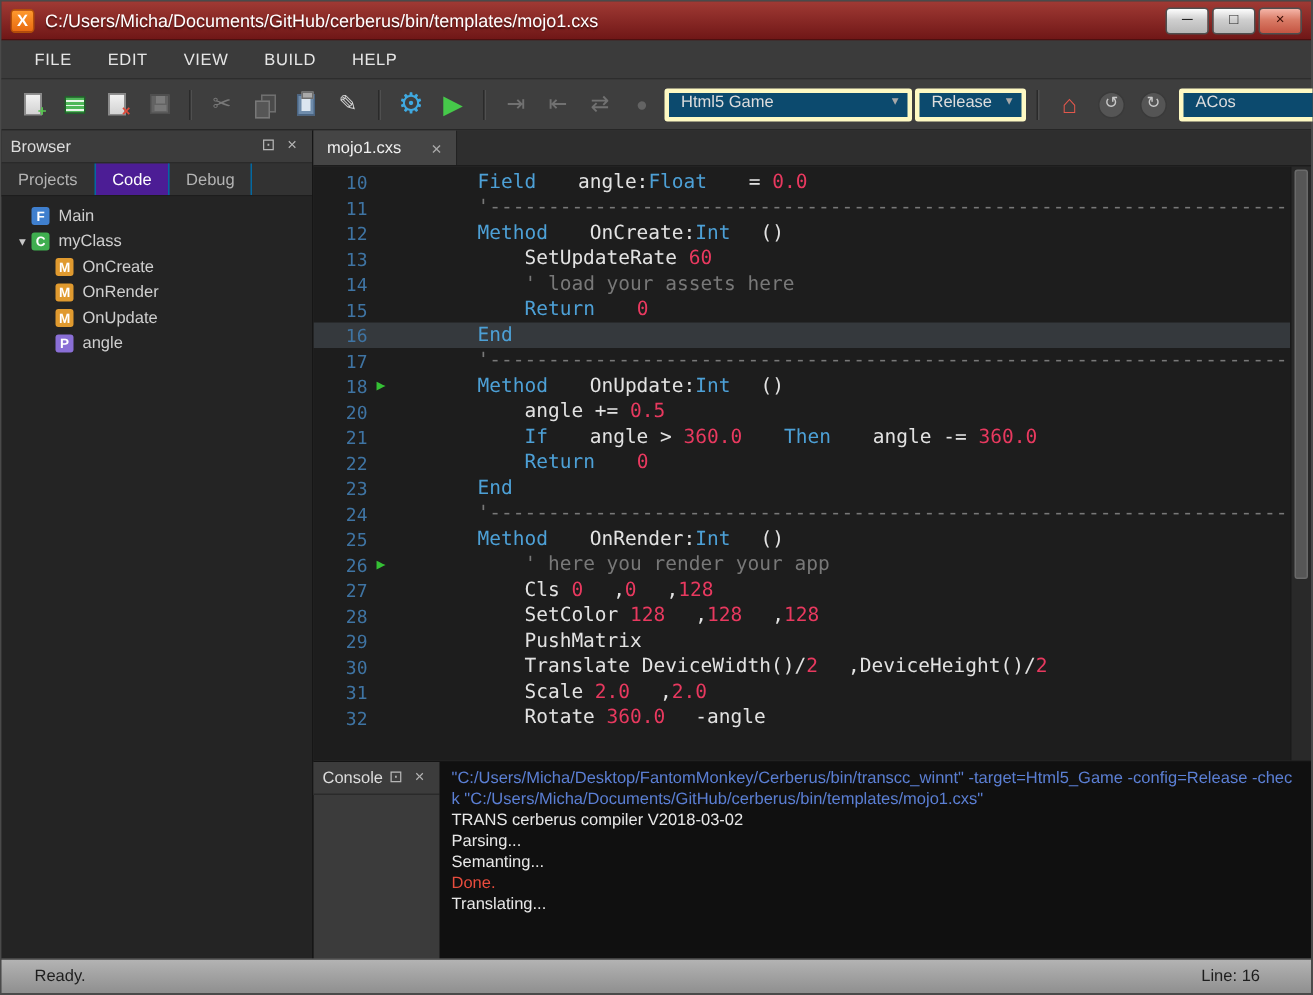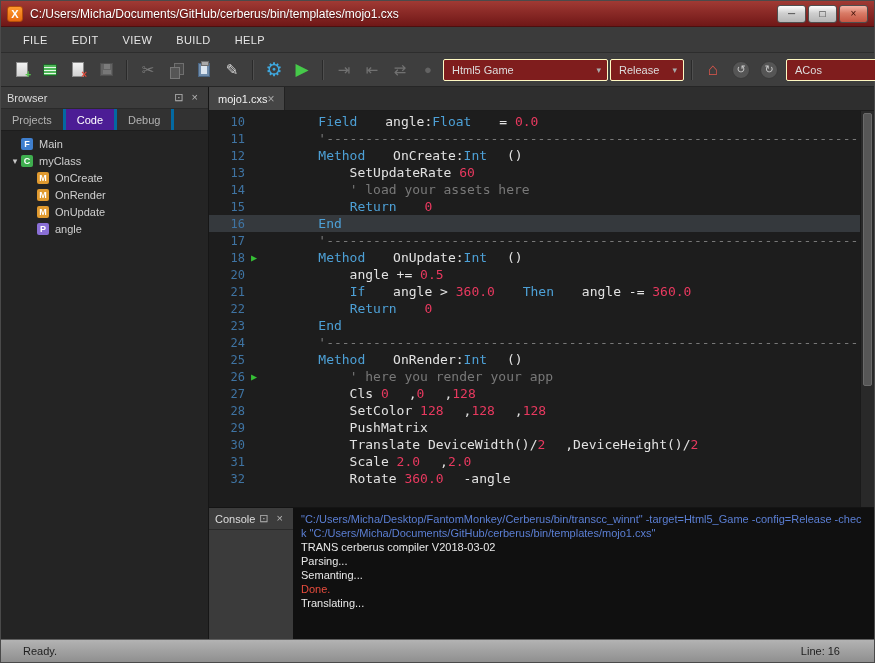--- a/index.html
+++ b/index.html
@@ -56,53 +56,53 @@
     border: 1px solid #cfcfcf; background: #7c7c7c; }
   .icon-paste { width: 12px; height: 14px; background: #6f8cab; border: 1px solid #4a6583; position: relative; }
   .icon-paste::before { content: ""; position: absolute; left: 2px; top: -3px; width: 6px; height: 3px;
     background: #a9a9a9; border: 1px solid #6e6e6e; }
   .icon-paste::after { content: ""; position: absolute; left: 2px; top: 2px; width: 6px; height: 8px; background: #dce6f0; }
   .icon-house { color: #e2574c; font-size: 17px; line-height: 1; }
   .icon-circle-arrow { width: 18px; height: 18px; border-radius: 50%; background: #555;
     border: 1px solid #3a3a3a; color: #c9c9c9; font-size: 11px; display: flex;
     align-items: center; justify-content: center; line-height: 1; }
 
-  .tb-select { height: 22px; background: #7f1d1d; border: 1px solid #fef9c3; border-radius: 2px;
-    color: #dddddd; font-size: 11px; display: flex; align-items: center; padding: 0 6px 0 8px;
+  .tb-select { height: 22px; background: #0c4a6e; border: 3px solid #fef9c3; border-radius: 2px;
+    color: #dddddd; font-size: 11px; display: flex; align-items: flex-start; padding: 0 6px 0 8px;
     gap: 6px; flex: 0 0 auto; }
   .tb-select .arrow { color: #a8a8a8; font-size: 9px; margin-left: auto; }
   .sel-target { width: 165px; } .sel-config { width: 74px; } .sel-func { width: 104px; margin-right: 2px; }
 
   
   .main { flex: 1 1 auto; display: flex; min-height: 0; }
 
   
   .browser { width: 208px; flex: 0 0 208px; background: #242424; display: flex; flex-direction: column;
     border-right: 1px solid #161616; }
   .panel-header { height: 22px; flex: 0 0 22px; background: #3c3c3c; display: flex; align-items: center;
     padding: 0 6px; border-bottom: 1px solid #2a2a2a; }
   .panel-header .ph-title { color: #dcdcdc; font-size: 11px; flex: 1; }
   .ph-icon { color: #b5b5b5; font-size: 11px; padding: 0 4px; line-height: 1; }
   .panel-tabs { height: 22px; flex: 0 0 22px; background: #323232; display: flex; align-items: stretch;
     border-bottom: 1px solid #1d1d1d; }
   .panel-tab { padding: 0 11px; font-size: 11px; color: #b3b3b3; display: flex; align-items: center;
-    border-right: 3px solid #0369a1; }
+    border-right: 1px solid #0369a1; }
   .panel-tab.active { background: #4c1d95; color: #ffffff; }
   .tree { flex: 1 1 auto; padding-top: 4px; overflow: hidden; }
   .tree-row { height: 17px; display: flex; align-items: center; padding-left: 8px; }
   .tree-expander { width: 12px; color: #c7c7c7; font-size: 9px; text-align: center; flex: 0 0 12px; }
   .tree-badge { width: 12px; height: 12px; border-radius: 2px; color: #fff; font-size: 9px; font-weight: bold;
     display: flex; align-items: center; justify-content: center; margin-right: 6px; flex: 0 0 12px; }
   .tree-label { color: #cfcfcf; font-size: 11px; }
 
   
   .right-col { flex: 1 1 auto; display: flex; flex-direction: column; min-width: 0; }
   .tabbar { height: 24px; flex: 0 0 24px; background: #2e2e2e; display: flex; align-items: stretch;
     border-bottom: 1px solid #1c1c1c; }
-  .editor-tab { background: #454545; display: flex; align-items: center; padding: 0 9px; gap: 0;
+  .editor-tab { background: #454545; display: flex; align-items: center; padding: 0 9px; gap: 20px;
     border-right: 1px solid #222; }
   .editor-tab .tab-label { color: #f0f0f0; font-size: 11px; }
   .editor-tab .tab-close { color: #a8a8a8; font-size: 12px; line-height: 1; }
 
   
   .editor { flex: 1 1 auto; background: #1d1d1d; position: relative; overflow: hidden; min-height: 0; }
   .lines { position: absolute; inset: 0 14px 0 0; padding-top: 2px; }
   .code-line { height: 17px; display: flex; align-items: center;
     font-family: "DejaVu Sans Mono", monospace; font-size: 13px; white-space: pre; }
   .code-line.current { background: #35393d; }

